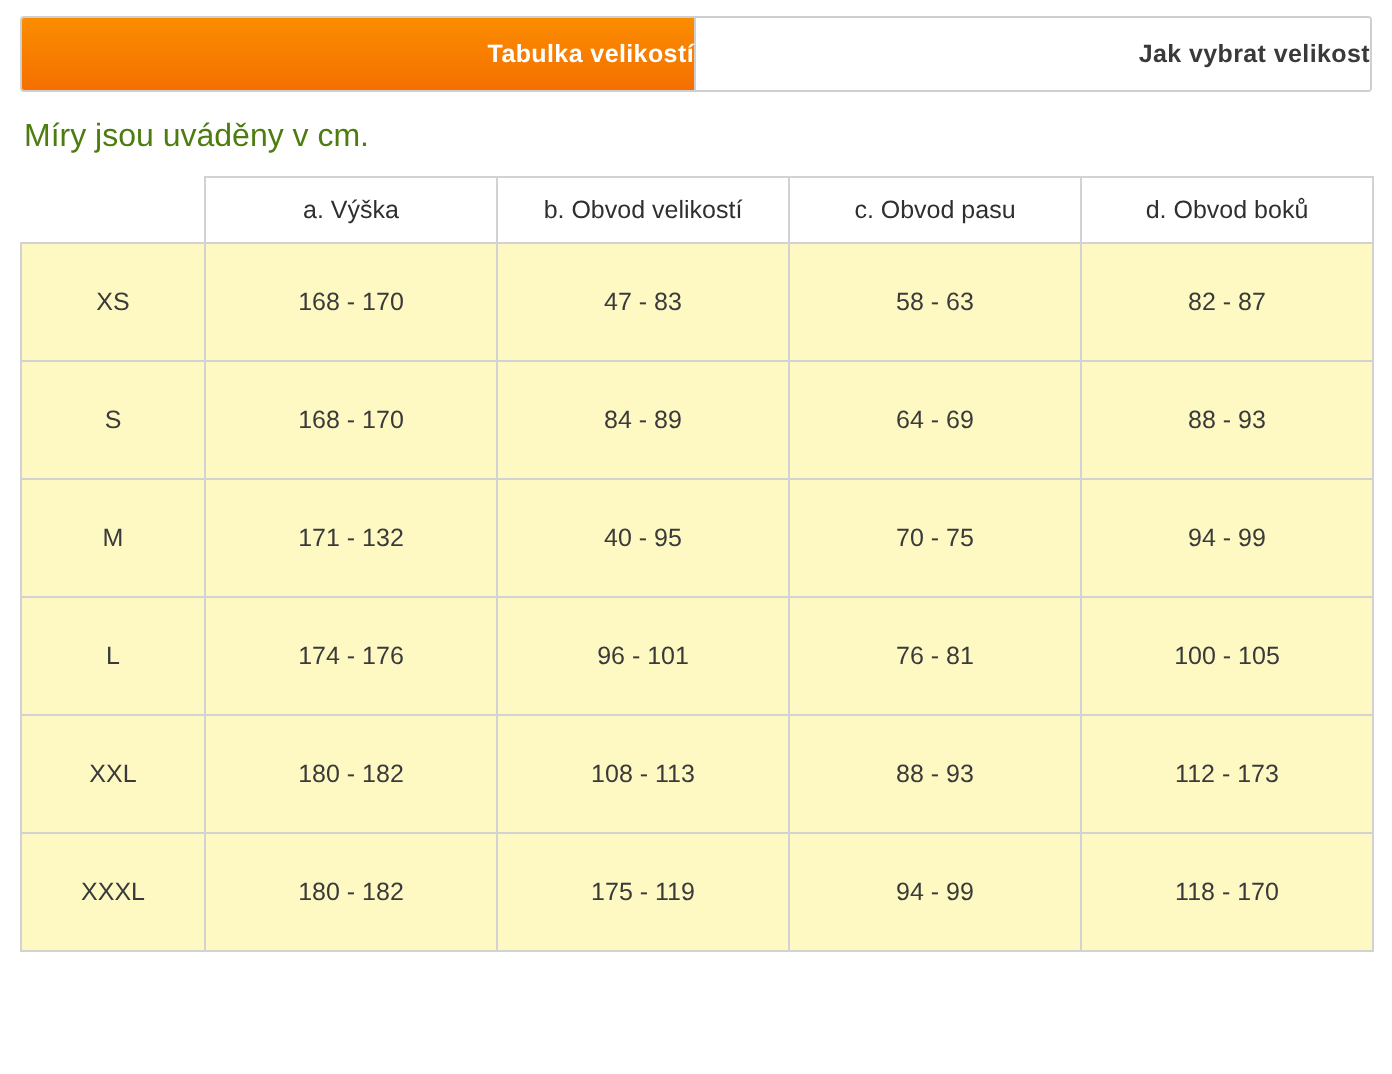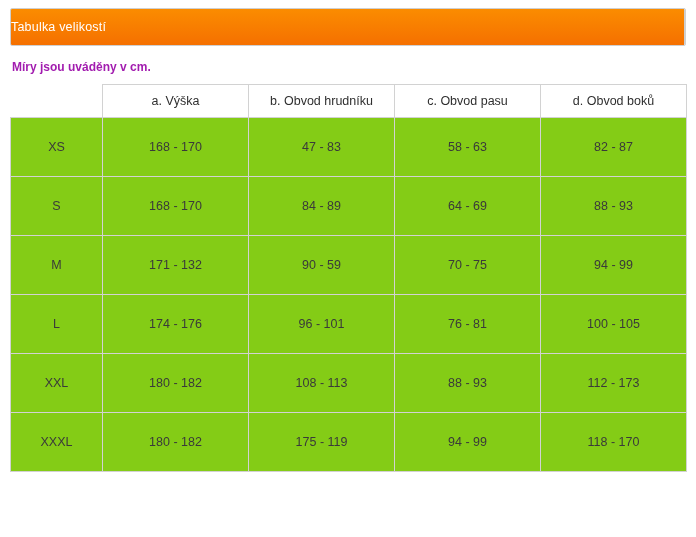--- a/index.html
+++ b/index.html
@@ -29,44 +29,43 @@
     box-sizing: border-box;
     border: 1px solid #cfcfcf;
     background: #ffffff;
     border-radius: 2px;
     overflow: hidden;
   }
   .tab {
     flex: 1 1 50%;
     display: flex;
     align-items: center;
-    justify-content: flex-start;
+    justify-content: flex-end;
     font-size: 12.5px;
-    font-weight: normal;
+    font-weight: bold;
     color: #3a3a3a;
     letter-spacing: 0.2px;
     cursor: pointer;
     box-sizing: border-box;
     user-select: none;
   }
   .tab.active {
     background: #f57c00;
     background: linear-gradient(to bottom, #fb8c00 0%, #f57000 100%);
     color: #ffffff;
     border-right: 1px solid #cfcfcf;
   }
   .tab.inactive {
     background: #ffffff;
   }
   
   .note {
-    font-size: 12px;
-    color: #a21caf;
+    font-size: 16px;
+    color: #4d7c0f;
     margin: 14px 0 10px 2px;
-    font-weight: bold;
   }
   
   table.size-table {
     width: 676px;
     border-collapse: collapse;
     table-layout: fixed;
     font-size: 12.5px;
   }
   table.size-table th,
   table.size-table td {
@@ -82,58 +81,61 @@
     background: #ffffff;
     color: #2f2f2f;
     margin-left: 44px;
   }
   table.size-table thead th.corner {
     border-top: none;
     border-left: none;
   }
   table.size-table tbody td {
     height: 56px;
-    background: #84cc16;
+    background: #fef9c3;
   }
   table.size-table tbody td.size-label {
     font-size: 12.5px;
     color: #3a3a3a;
   }
   col.c-size { width: 92px; }
   col.c-a { width: 146px; }
   col.c-b { width: 146px; }
   col.c-c { width: 146px; }
   col.c-d { width: 146px; }
 </style>
 </head>
 <body>
 
 <div class="page">
 
   <div class="tabs">
     <div class="tab active">
       <span>Tabulka velikostí</span>
     </div>
+    <div class="tab inactive">
+      <span>Jak vybrat velikost</span>
+    </div>
   </div>
 
   <div class="note">Míry jsou uváděny v cm.</div>
 
   <table class="size-table">
     <colgroup>
       <col class="c-size">
       <col class="c-a">
       <col class="c-b">
       <col class="c-c">
       <col class="c-d">
     </colgroup>
     <thead>
       <tr>
         <th class="corner"></th>
         <th>a. Výška</th>
-        <th>b. Obvod hrudníku</th>
+        <th>b. Obvod velikostí</th>
         <th>c. Obvod pasu</th>
         <th>d. Obvod boků</th>
       </tr>
     </thead>
     <tbody>
       <tr>
         <td class="size-label">XS</td>
         <td>168 - 170</td>
         <td>47 - 83</td>
         <td>58 - 63</td>
@@ -142,21 +144,21 @@
       <tr>
         <td class="size-label">S</td>
         <td>168 - 170</td>
         <td>84 - 89</td>
         <td>64 - 69</td>
         <td>88 - 93</td>
       </tr>
       <tr>
         <td class="size-label">M</td>
         <td>171 - 132</td>
-        <td>90 - 59</td>
+        <td>40 - 95</td>
         <td>70 - 75</td>
         <td>94 - 99</td>
       </tr>
       <tr>
         <td class="size-label">L</td>
         <td>174 - 176</td>
         <td>96 - 101</td>
         <td>76 - 81</td>
         <td>100 - 105</td>
       </tr>

